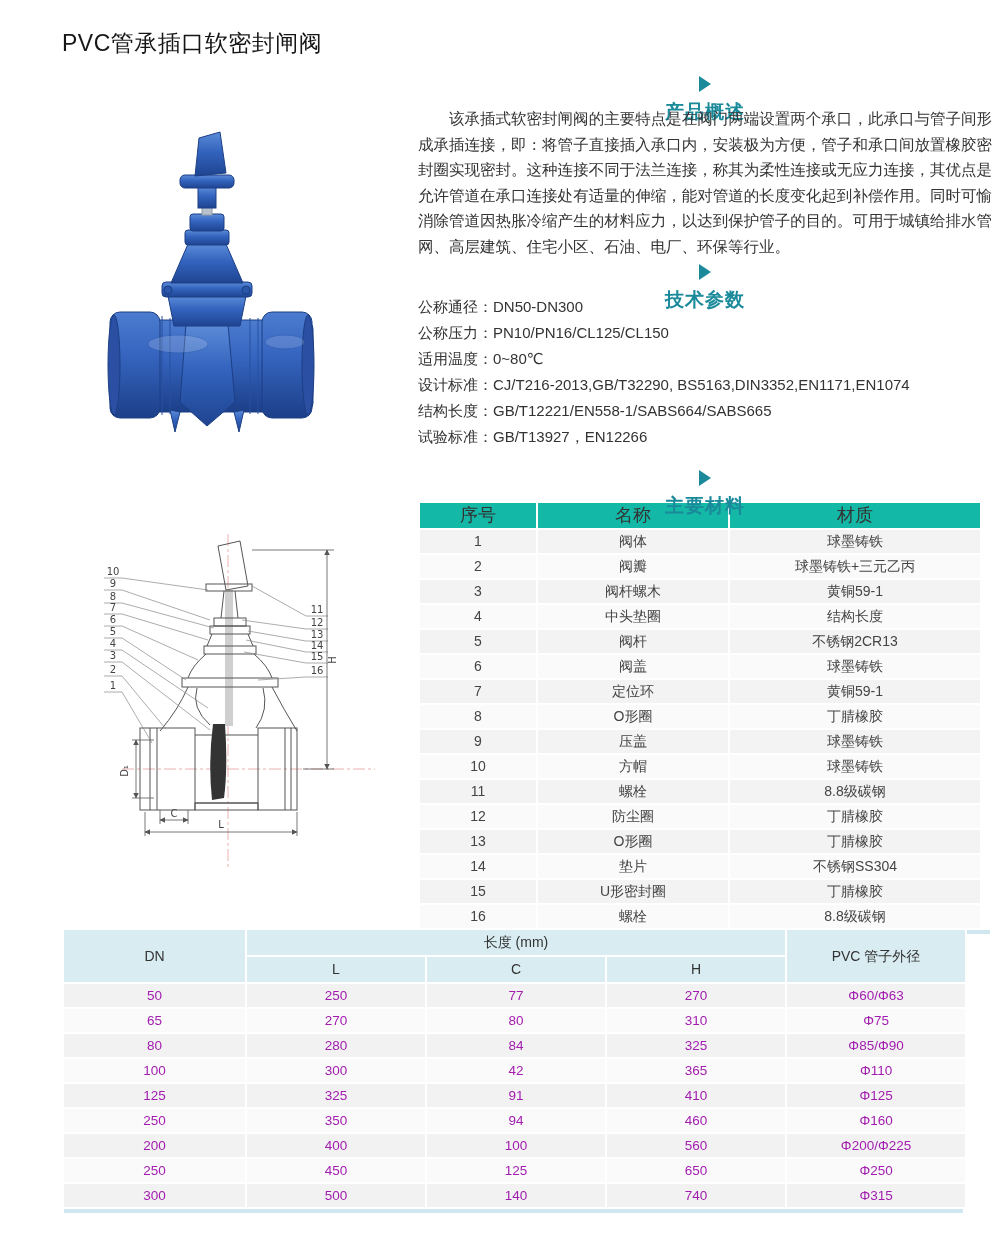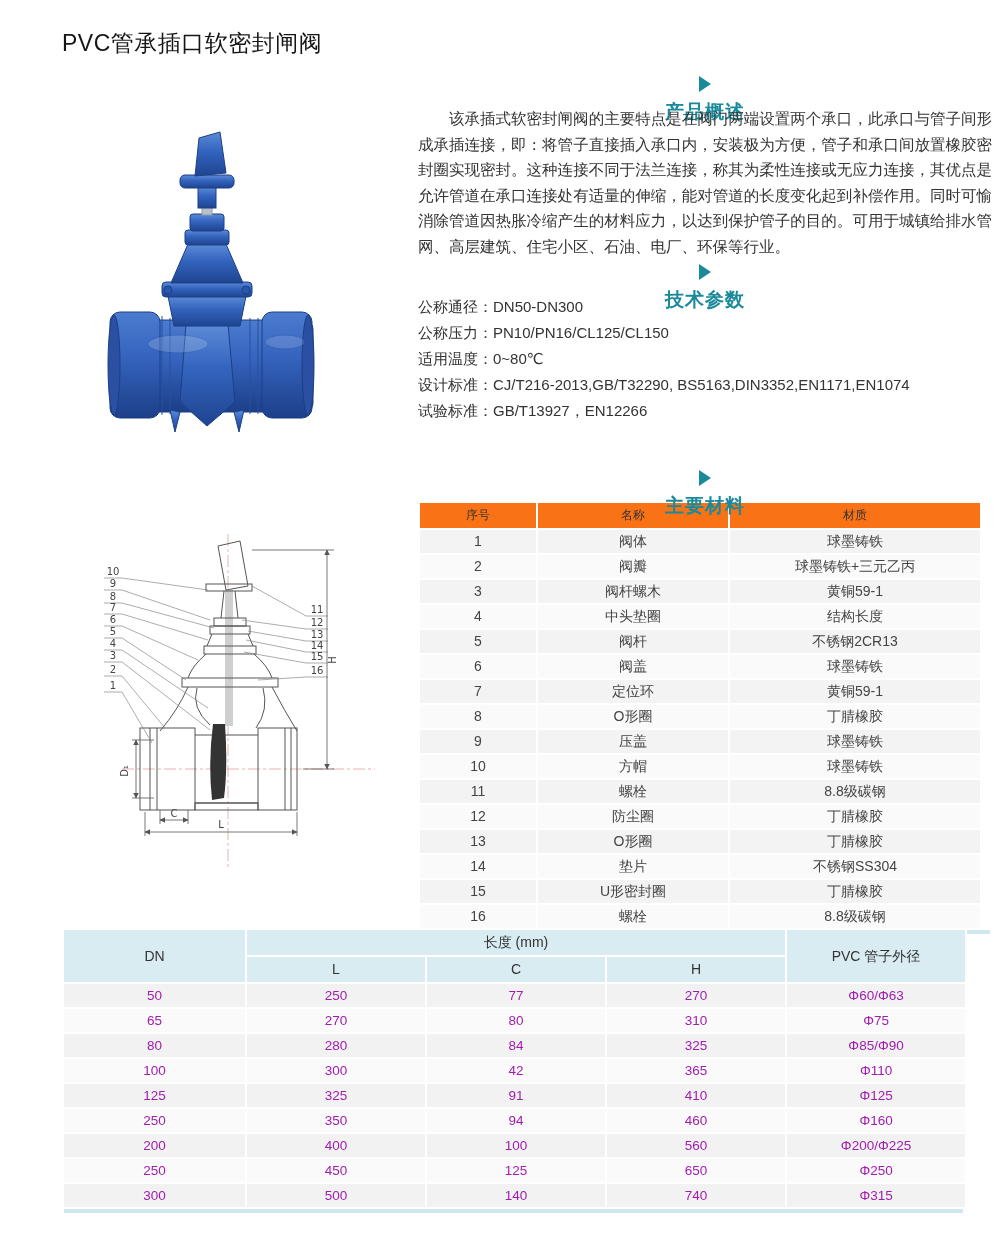--- a/index.html
+++ b/index.html
@@ -27,21 +27,21 @@
     margin:6px 0 0;font-size:15.5px;line-height:25.5px;color:#333;
     text-align:justify;text-indent:2em;
   }
   .param-list{list-style:none;margin:6px 0 0;padding:0;}
   .param-list li{font-size:15px;line-height:26px;color:#333;white-space:nowrap;}
   .param-list .p-label{color:#333;}
   
   table{border-collapse:separate;border-spacing:2px;background:#fff;}
   th,td{padding:0;text-align:center;font-weight:400;}
   .mat-table{width:562px;margin-top:7px;table-layout:fixed;}
-  .mat-table th{background:#f97316;line-height:25px;font-size:12px;color:#333;}
+  .mat-table th{background:#14b8a6;line-height:25px;font-size:18px;color:#333;}
   .mat-table td{line-height:23px;font-size:14px;color:#444;}
   .mat-table tbody tr:nth-child(odd) td{background:#f3f3f3;}
   .mat-table tbody tr:nth-child(even) td{background:#fafafa;}
   .mat-table col.c1{width:116px;} .mat-table col.c2{width:190px;} .mat-table col.c3{width:250px;}
   .table-endstrip{height:4px;background:#cfe7ee;margin:0 2px;}
   #sec-dims{position:absolute;left:62px;top:910px;width:903px;}
   .dim-table{width:903px;margin-top:18px;table-layout:fixed;}
   .dim-table th{background:#d9ecf2;line-height:25px;font-size:14px;color:#333;}
   .dim-table td{line-height:23px;font-size:13.5px;color:#a21caf;}
   .dim-table tbody tr:nth-child(odd) td{background:#f2f2f2;}
@@ -113,20 +113,21 @@
 <section class="sec" id="sec-params">
   <div class="sec-head">
     <span class="tri"></span>
     <span class="lbl">技术参数</span>
   </div>
   <ul class="param-list" id="param-list">
       <li><span class="p-label">公称通径：</span><span>DN50-DN300</span></li>
       <li><span class="p-label">公称压力：</span><span>PN10/PN16/CL125/CL150</span></li>
       <li><span class="p-label">适用温度：</span><span>0~80℃</span></li>
       <li><span class="p-label">设计标准：</span><span>CJ/T216-2013,GB/T32290, BS5163,DIN3352,EN1171,EN1074</span></li>
+      <li><span class="p-label">结构长度：</span><span>GB/T12221/EN558-1/SABS664/SABS665</span></li>
       <li><span class="p-label">试验标准：</span><span>GB/T13927，EN12266</span></li>
     </ul>
 </section>
 
 <section class="sec" id="sec-materials">
   <div class="sec-head">
     <span class="tri"></span>
     <span class="lbl">主要材料</span>
   </div>
   <table class="mat-table">

